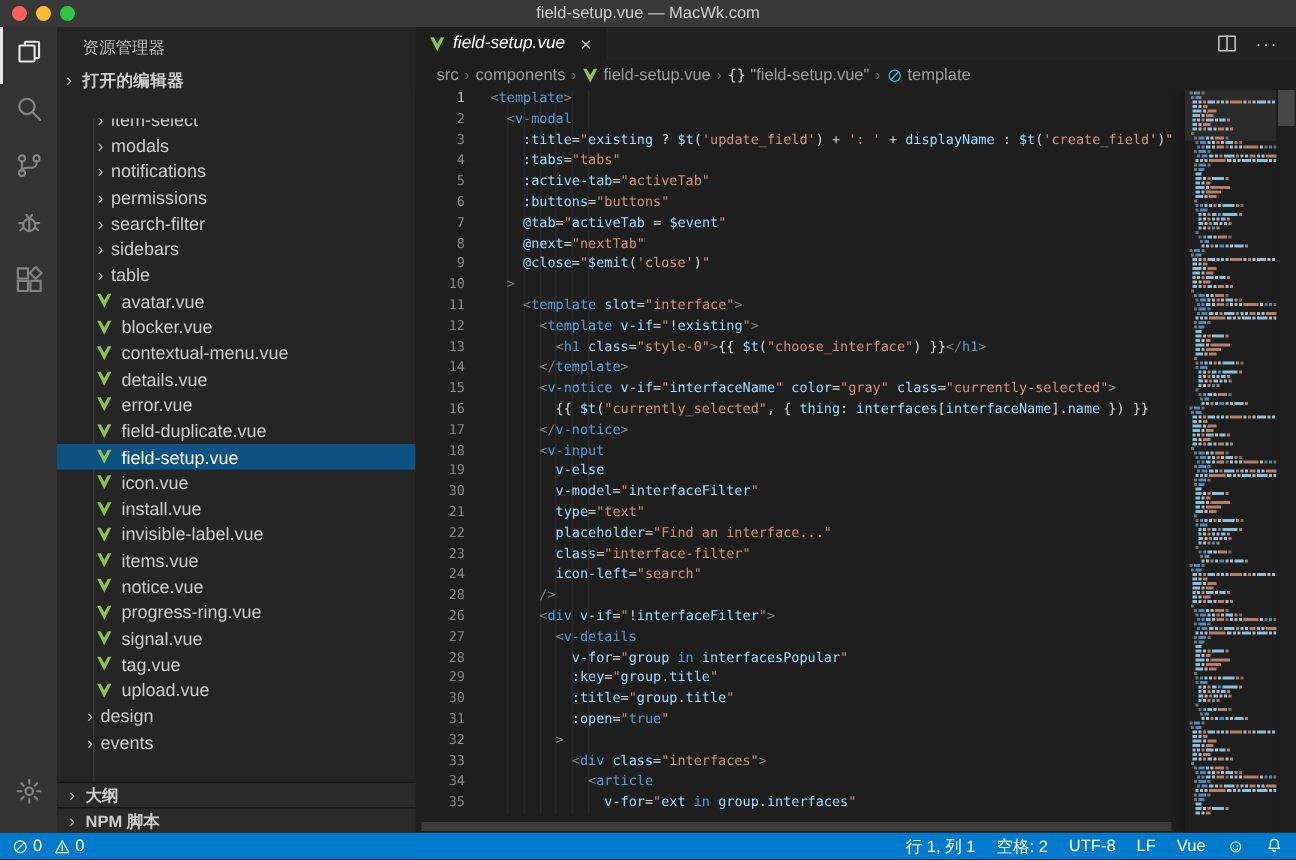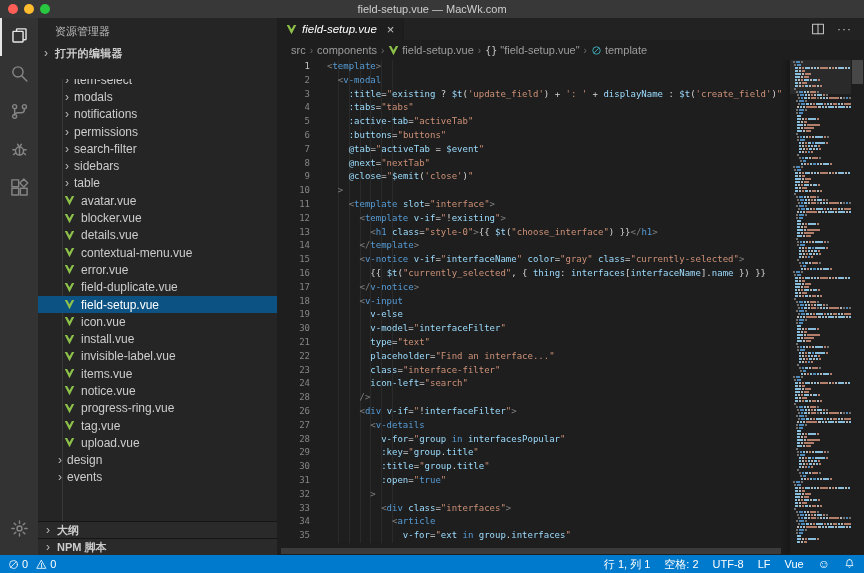--- a/index.html
+++ b/index.html
@@ -184,27 +184,27 @@
           <div class="trow">
             <span class="fico"><svg viewBox="0 0 16 16">
                 <path fill="#8dc149" d="M1.1 1.3h3.4L8 7.5l3.5-6.2h3.4L8 14.9z"></path>
               </svg></span>
             <span class="tlabel">blocker.vue</span>
           </div>
           <div class="trow">
             <span class="fico"><svg viewBox="0 0 16 16">
                 <path fill="#8dc149" d="M1.1 1.3h3.4L8 7.5l3.5-6.2h3.4L8 14.9z"></path>
               </svg></span>
+            <span class="tlabel">contextual-menu.vue</span>
+          </div>
+          <div class="trow">
+            <span class="fico"><svg viewBox="0 0 16 16">
+                <path fill="#8dc149" d="M1.1 1.3h3.4L8 7.5l3.5-6.2h3.4L8 14.9z"></path>
+              </svg></span>
             <span class="tlabel">details.vue</span>
-          </div>
-          <div class="trow">
-            <span class="fico"><svg viewBox="0 0 16 16">
-                <path fill="#8dc149" d="M1.1 1.3h3.4L8 7.5l3.5-6.2h3.4L8 14.9z"></path>
-              </svg></span>
-            <span class="tlabel">contextual-menu.vue</span>
           </div>
           <div class="trow">
             <span class="fico"><svg viewBox="0 0 16 16">
                 <path fill="#8dc149" d="M1.1 1.3h3.4L8 7.5l3.5-6.2h3.4L8 14.9z"></path>
               </svg></span>
             <span class="tlabel">error.vue</span>
           </div>
           <div class="trow">
             <span class="fico"><svg viewBox="0 0 16 16">
                 <path fill="#8dc149" d="M1.1 1.3h3.4L8 7.5l3.5-6.2h3.4L8 14.9z"></path>
@@ -245,20 +245,26 @@
             <span class="fico"><svg viewBox="0 0 16 16">
                 <path fill="#8dc149" d="M1.1 1.3h3.4L8 7.5l3.5-6.2h3.4L8 14.9z"></path>
               </svg></span>
             <span class="tlabel">notice.vue</span>
           </div>
           <div class="trow">
             <span class="fico"><svg viewBox="0 0 16 16">
                 <path fill="#8dc149" d="M1.1 1.3h3.4L8 7.5l3.5-6.2h3.4L8 14.9z"></path>
               </svg></span>
             <span class="tlabel">progress-ring.vue</span>
+          </div>
+          <div class="trow">
+            <span class="fico"><svg viewBox="0 0 16 16">
+                <path fill="#8dc149" d="M1.1 1.3h3.4L8 7.5l3.5-6.2h3.4L8 14.9z"></path>
+              </svg></span>
+            <span class="tlabel">signal.vue</span>
           </div>
           <div class="trow">
             <span class="fico"><svg viewBox="0 0 16 16">
                 <path fill="#8dc149" d="M1.1 1.3h3.4L8 7.5l3.5-6.2h3.4L8 14.9z"></path>
               </svg></span>
             <span class="tlabel">tag.vue</span>
           </div>
           <div class="trow">
             <span class="fico"><svg viewBox="0 0 16 16">
                 <path fill="#8dc149" d="M1.1 1.3h3.4L8 7.5l3.5-6.2h3.4L8 14.9z"></path>

